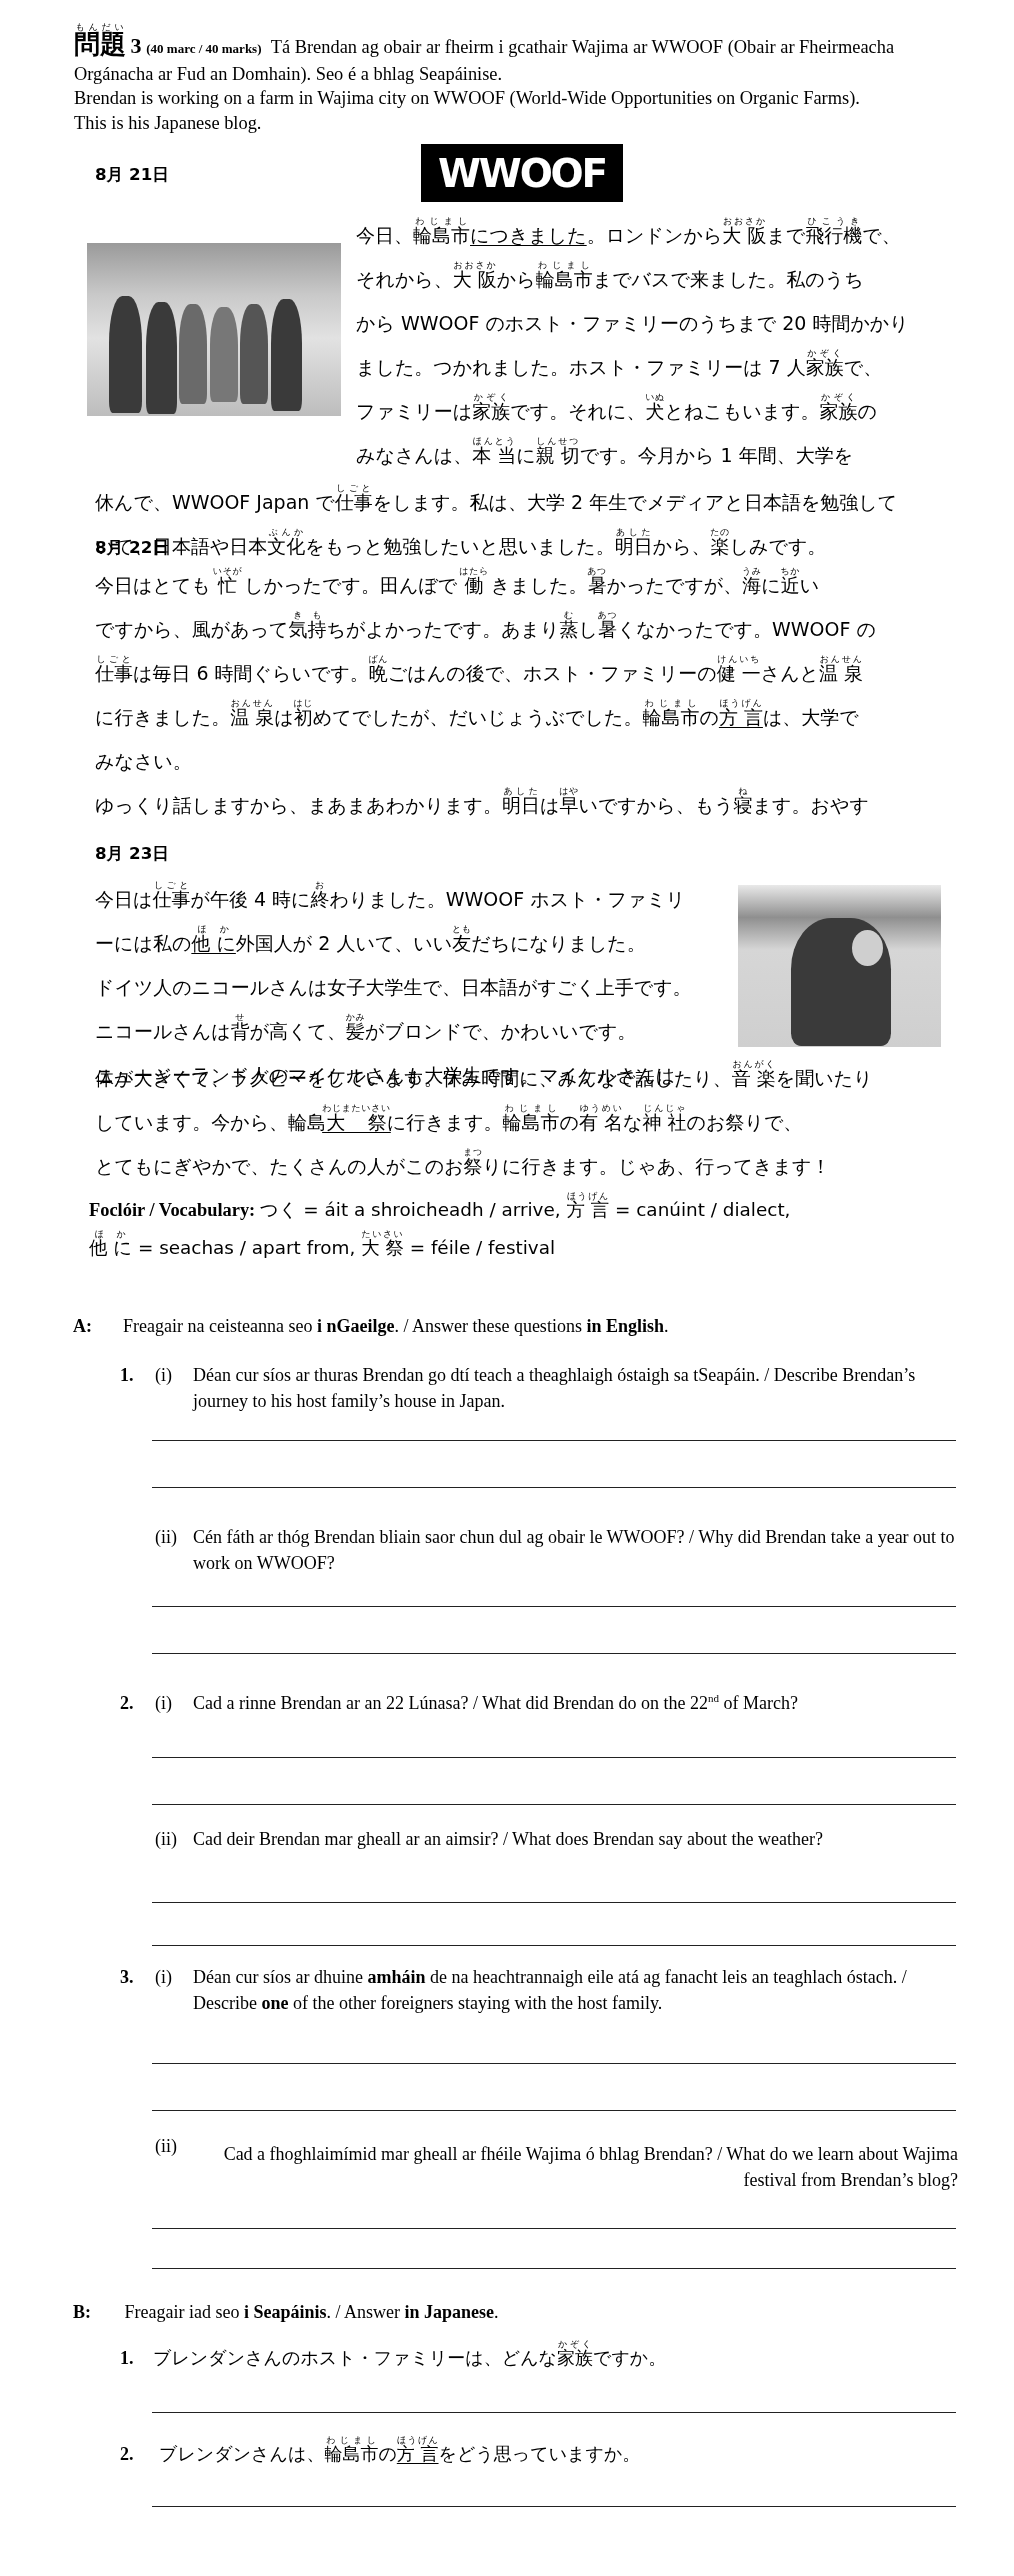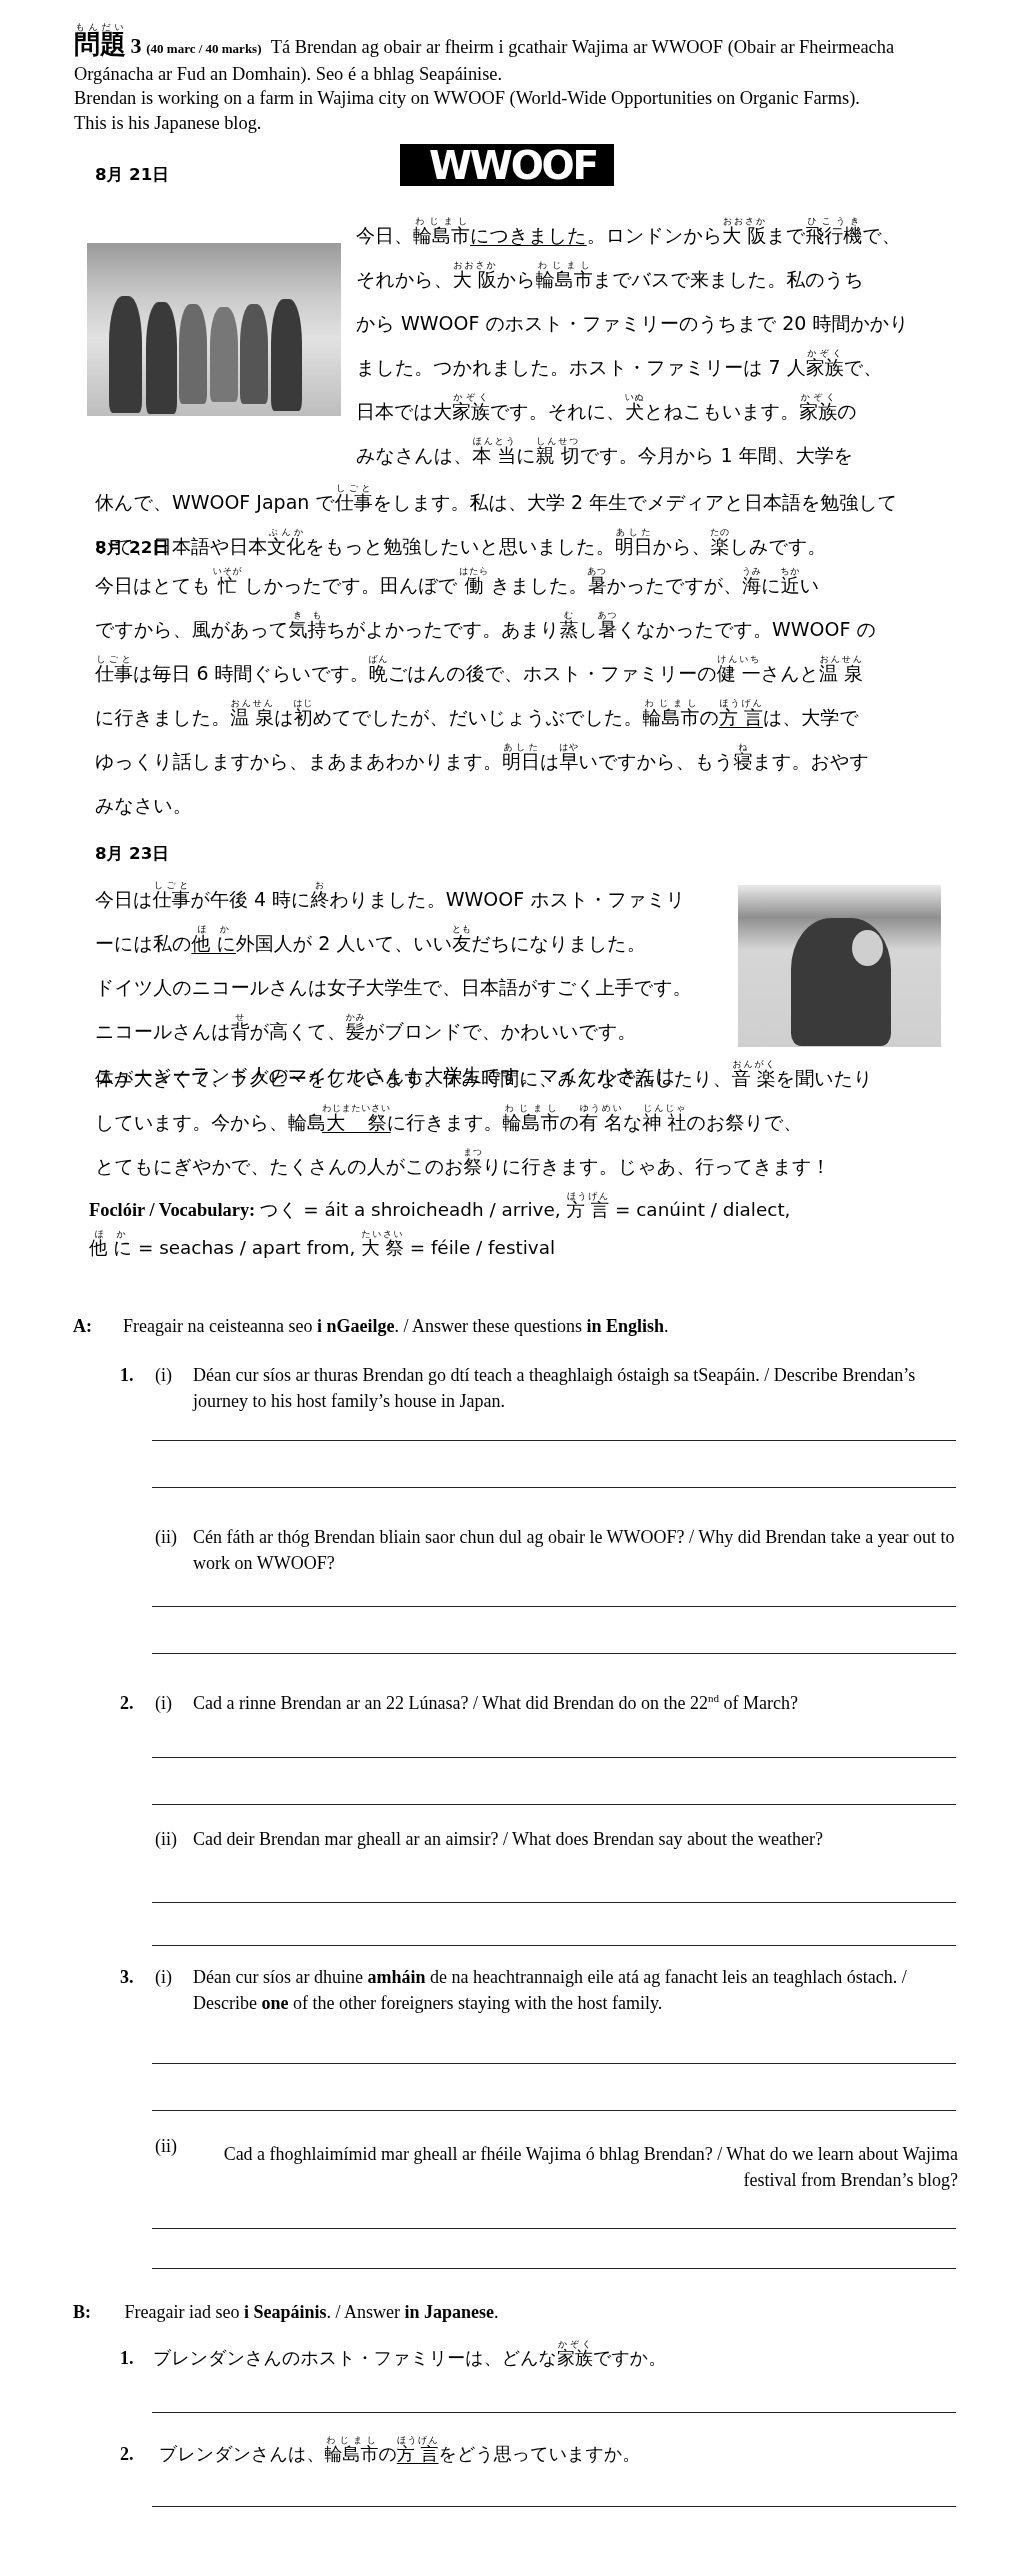--- a/index.html
+++ b/index.html
@@ -15,23 +15,23 @@
   .jp { font-family: "DejaVu Sans", "Liberation Sans", sans-serif; }
   .u { text-decoration: underline; text-underline-offset: 3.3px; }
   .b { font-weight: bold; }
 
   .intro { left: 74px; top: 22px; width: 893px; line-height: 24.6px; font-size: 18.4px; }
   .intro .title-jp { font-size: 26px; font-weight: bold; }
   .intro .marks { font-weight: bold; font-size: 13px; }
 
   .date { font-weight: bold; font-size: 16.7px; }
   .logo {
-    left: 400px; top: 144px; width: 202px; height: 42px; background: #000; color: #fff;
+    left: 421px; top: 144px; width: 202px; height: 58px; background: #000; color: #fff;
     font-family: "DejaVu Sans", sans-serif; font-weight: bold; font-size: 39px;
-    display: flex; align-items: center; justify-content: center; letter-spacing: -2.2px; line-height: 1; padding-left: 12px;
+    display: flex; align-items: center; justify-content: center; letter-spacing: -2.2px; line-height: 1;
   }
   .photo {
     background: linear-gradient(180deg, #9a9a9a 0%, #c9c9c9 30%, #e2e2e2 55%, #bdbdbd 100%);
     border: 0;
   }
   .photo1 { left: 87px; top: 243px; width: 254px; height: 173px; }
   .photo2 { left: 738px; top: 885px; width: 203px; height: 162px;
     background: linear-gradient(180deg, #e9e9e9 0%, #8f8f8f 20%, #d6d6d6 40%, #cfcfcf 100%); }
   .photo .fig { position: absolute; background: #3a3a3a; border-radius: 40% 40% 10% 10%; }
 
@@ -71,36 +71,36 @@
     <div class="fig" style="left:92px;top:61px;width:28px;height:100px;background:#6a6a6a"></div>
     <div class="fig" style="left:123px;top:64px;width:28px;height:95px;background:#777"></div>
     <div class="fig" style="left:153px;top:61px;width:28px;height:100px;background:#555"></div>
     <div class="fig" style="left:184px;top:56px;width:31px;height:112px;"></div>
   </div>
   <div class="abs para p1 jp">
       <div><span>今日、</span><ruby>輪島市<rt>わじまし</rt></ruby><span></span><span class="u">につきました</span><span>。ロンドンから</span><ruby>大 阪<rt>おおさか</rt></ruby><span>まで</span><ruby>飛行機<rt>ひこうき</rt></ruby><span>で、</span></div>
       <div><span>それから、</span><ruby>大 阪<rt>おおさか</rt></ruby><span>から</span><ruby>輪島市<rt>わじまし</rt></ruby><span>までバスで来ました。私のうち</span></div>
       <div><span>から WWOOF のホスト・ファミリーのうちまで 20 時間かかり</span></div>
       <div><span>ました。つかれました。ホスト・ファミリーは 7 人</span><ruby>家族<rt>かぞく</rt></ruby><span>で、</span></div>
-      <div><span>日本では大</span><ruby>家族<rt>かぞく</rt></ruby><span>です。それに、</span><ruby>犬<rt>いぬ</rt></ruby><span>とねこもいます。</span><ruby>家族<rt>かぞく</rt></ruby><span>の</span></div>
+      <div><span>ファミリーは</span><ruby>家族<rt>かぞく</rt></ruby><span>です。それに、</span><ruby>犬<rt>いぬ</rt></ruby><span>とねこもいます。</span><ruby>家族<rt>かぞく</rt></ruby><span>の</span></div>
       <div><span>みなさんは、</span><ruby>本 当<rt>ほんとう</rt></ruby><span>に</span><ruby>親 切<rt>しんせつ</rt></ruby><span>です。今月から 1 年間、大学を</span></div>
     </div>
   <div class="abs para p1b jp">
       <div><span>休んで、WWOOF Japan で</span><ruby>仕事<rt>しごと</rt></ruby><span>をします。私は、大学 2 年生でメディアと日本語を勉強して</span></div>
       <div><span>いて、日本語や日本</span><ruby>文化<rt>ぶんか</rt></ruby><span>をもっと勉強したいと思いました。</span><ruby>明日<rt>あした</rt></ruby><span>から、</span><ruby>楽<rt>たの</rt></ruby><span>しみです。</span></div>
     </div>
 
   <div class="abs date jp" style="left:95px; top:536px;">8月 22日</div>
   <div class="abs para p2 jp" style="top:563px">
       <div><span>今日はとても </span><ruby>忙<rt>いそが</rt></ruby><span> しかったです。田んぼで </span><ruby>働<rt>はたら</rt></ruby><span> きました。</span><ruby>暑<rt>あつ</rt></ruby><span>かったですが、</span><ruby>海<rt>うみ</rt></ruby><span>に</span><ruby>近<rt>ちか</rt></ruby><span>い</span></div>
       <div><span>ですから、風があって</span><ruby>気持<rt>きも</rt></ruby><span>ちがよかったです。あまり</span><ruby>蒸<rt>む</rt></ruby><span>し</span><ruby>暑<rt>あつ</rt></ruby><span>くなかったです。WWOOF の</span></div>
       <div><ruby>仕事<rt>しごと</rt></ruby><span>は毎日 6 時間ぐらいです。</span><ruby>晩<rt>ばん</rt></ruby><span>ごはんの後で、ホスト・ファミリーの</span><ruby>健 一<rt>けんいち</rt></ruby><span>さんと</span><ruby>温 泉<rt>おんせん</rt></ruby></div>
       <div><span>に行きました。</span><ruby>温 泉<rt>おんせん</rt></ruby><span>は</span><ruby>初<rt>はじ</rt></ruby><span>めてでしたが、だいじょうぶでした。</span><ruby>輪島市<rt>わじまし</rt></ruby><span>の</span><ruby class="u">方 言<rt>ほうげん</rt></ruby><span>は、大学で</span></div>
+      <div><span>みなさい。</span></div>
       <div><span>ゆっくり話しますから、まあまあわかります。</span><ruby>明日<rt>あした</rt></ruby><span>は</span><ruby>早<rt>はや</rt></ruby><span>いですから、もう</span><ruby>寝<rt>ね</rt></ruby><span>ます。おやす</span></div>
-      <div><span>みなさい。</span></div>
     </div>
 
   <div class="abs date jp" style="left:95px; top:842px;">8月 23日</div>
   <div class="abs photo photo2">
     <div class="fig" style="left:53px;top:33px;width:100px;height:128px;"></div>
     <div class="fig" style="left:114px;top:45px;width:31px;height:36px;background:#cfcfcf;border-radius:50%"></div>
   </div>
   <div class="abs para p3 jp">
       <div><span>今日は</span><ruby>仕事<rt>しごと</rt></ruby><span>が午後 4 時に</span><ruby>終<rt>お</rt></ruby><span>わりました。WWOOF ホスト・ファミリ</span></div>
       <div><span>ーには私の</span><ruby class="u">他 に<rt>ほか</rt></ruby><span>外国人が  2 人いて、いい</span><ruby>友<rt>とも</rt></ruby><span>だちになりました。</span></div>

